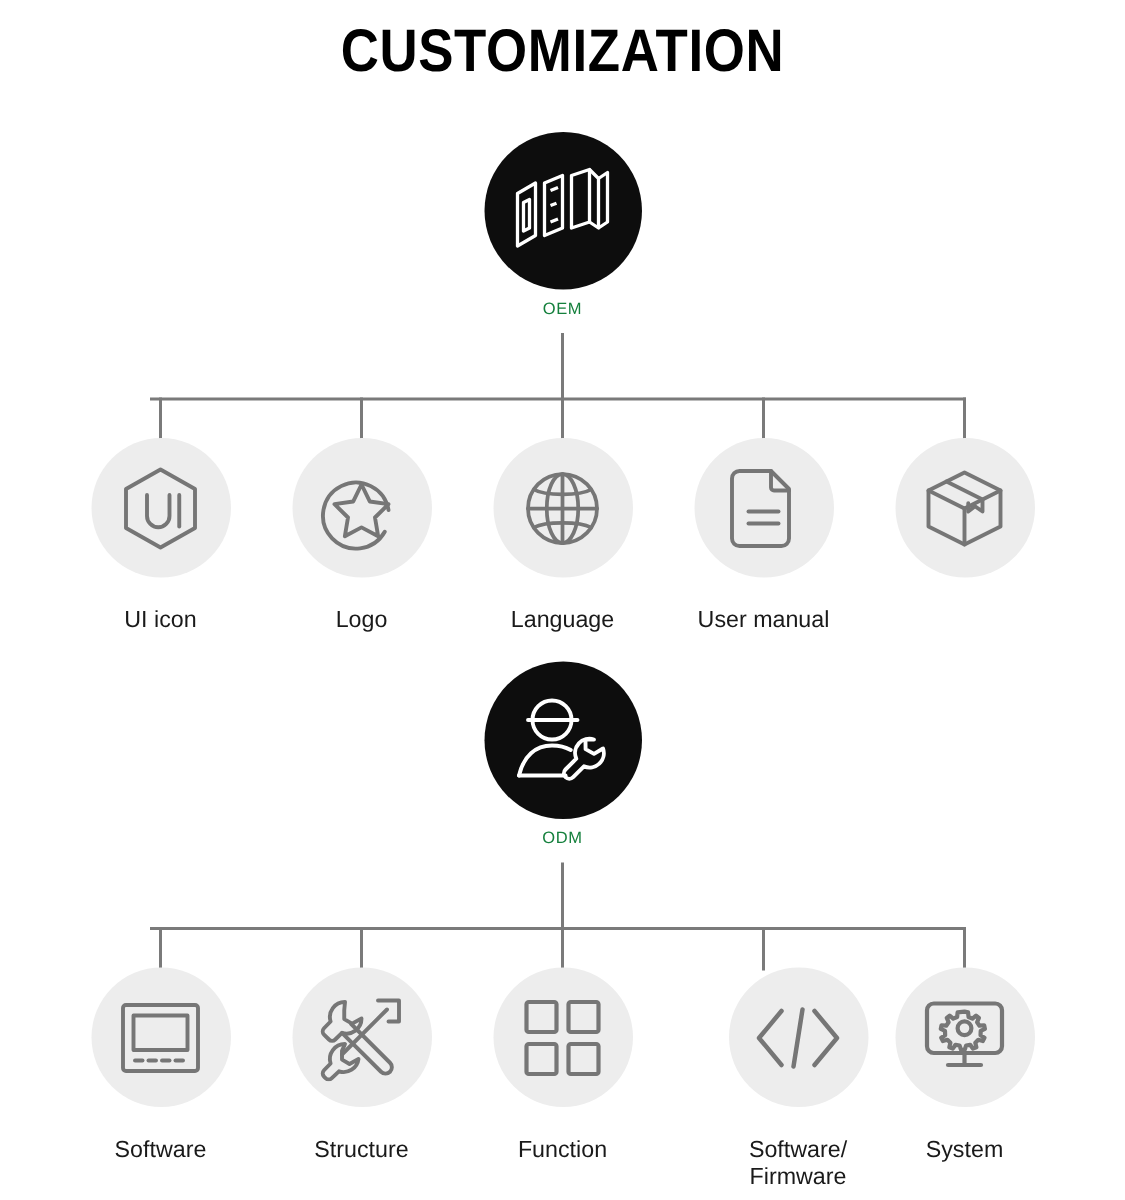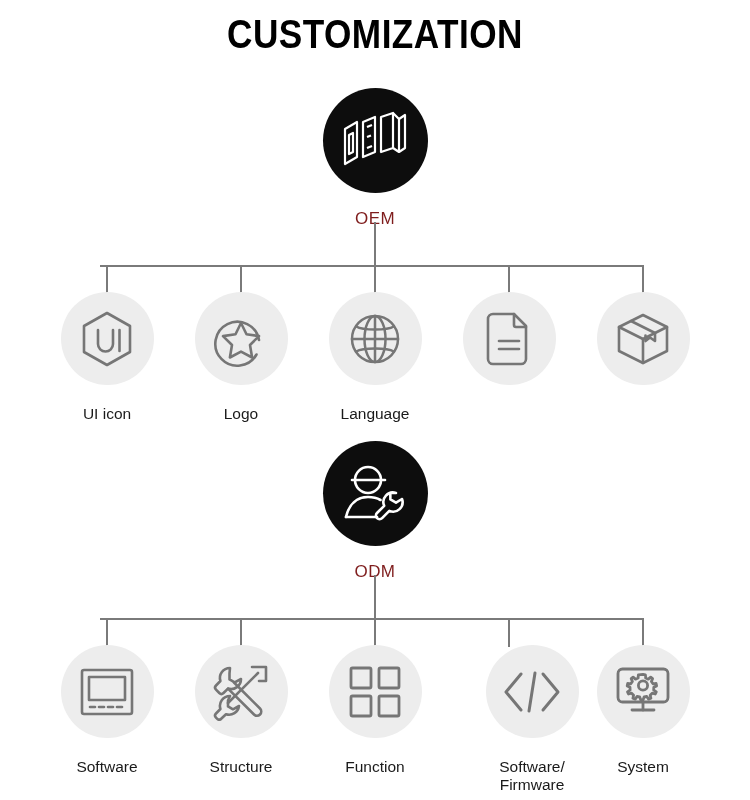--- a/index.html
+++ b/index.html
@@ -49,23 +49,23 @@
     width: 105px;
     height: 105px;
     border-radius: 50%;
     background: #0d0d0d;
     margin: 0 auto;
     display: flex;
     align-items: center;
     justify-content: center;
   }
   .root-label {
-    margin-top: 17px;
-    font-size: 17px;
-    color: #7f1d1d;
+    margin-top: 7px;
+    font-size: 11px;
+    color: #15803d;
     letter-spacing: 0.4px;
     line-height: 1.1;
   }
 
   
   .leaf {
     position: absolute;
     width: 140px;
     text-align: center;
   }
@@ -189,20 +189,21 @@
         <svg width="50" height="58" viewBox="0 0 50 58">
           <g fill="none" stroke="#767676" stroke-width="2.6" stroke-linejoin="round" stroke-linecap="round">
             <path d="M9 4 h21 l12 12 v33 a5 5 0 0 1 -5 5 h-28 a5 5 0 0 1 -5 -5 v-40 a5 5 0 0 1 5 -5 Z"></path>
             <path d="M30 4 v11 a2 2 0 0 0 2 2 h10"></path>
             <path d="M15 31 h20"></path>
             <path d="M15 39 h20"></path>
           </g>
         </svg>
       </span>
     </div>
+    <div class="leaf-label">User manual</div>
   </div>
 
   <div class="leaf" style="left:573px; top:292px;">
     <div class="leaf-circle">
       <span>
         <svg width="58" height="56" viewBox="0 0 58 56">
           <g fill="none" stroke="#767676" stroke-width="2.6" stroke-linejoin="round" stroke-linecap="round">
             <path d="M29 4 L53 16 L53 40 L29 52 L5 40 L5 16 Z"></path>
             <path d="M5 16 L29 28 L53 16"></path>
             <path d="M29 28 L29 52"></path>

